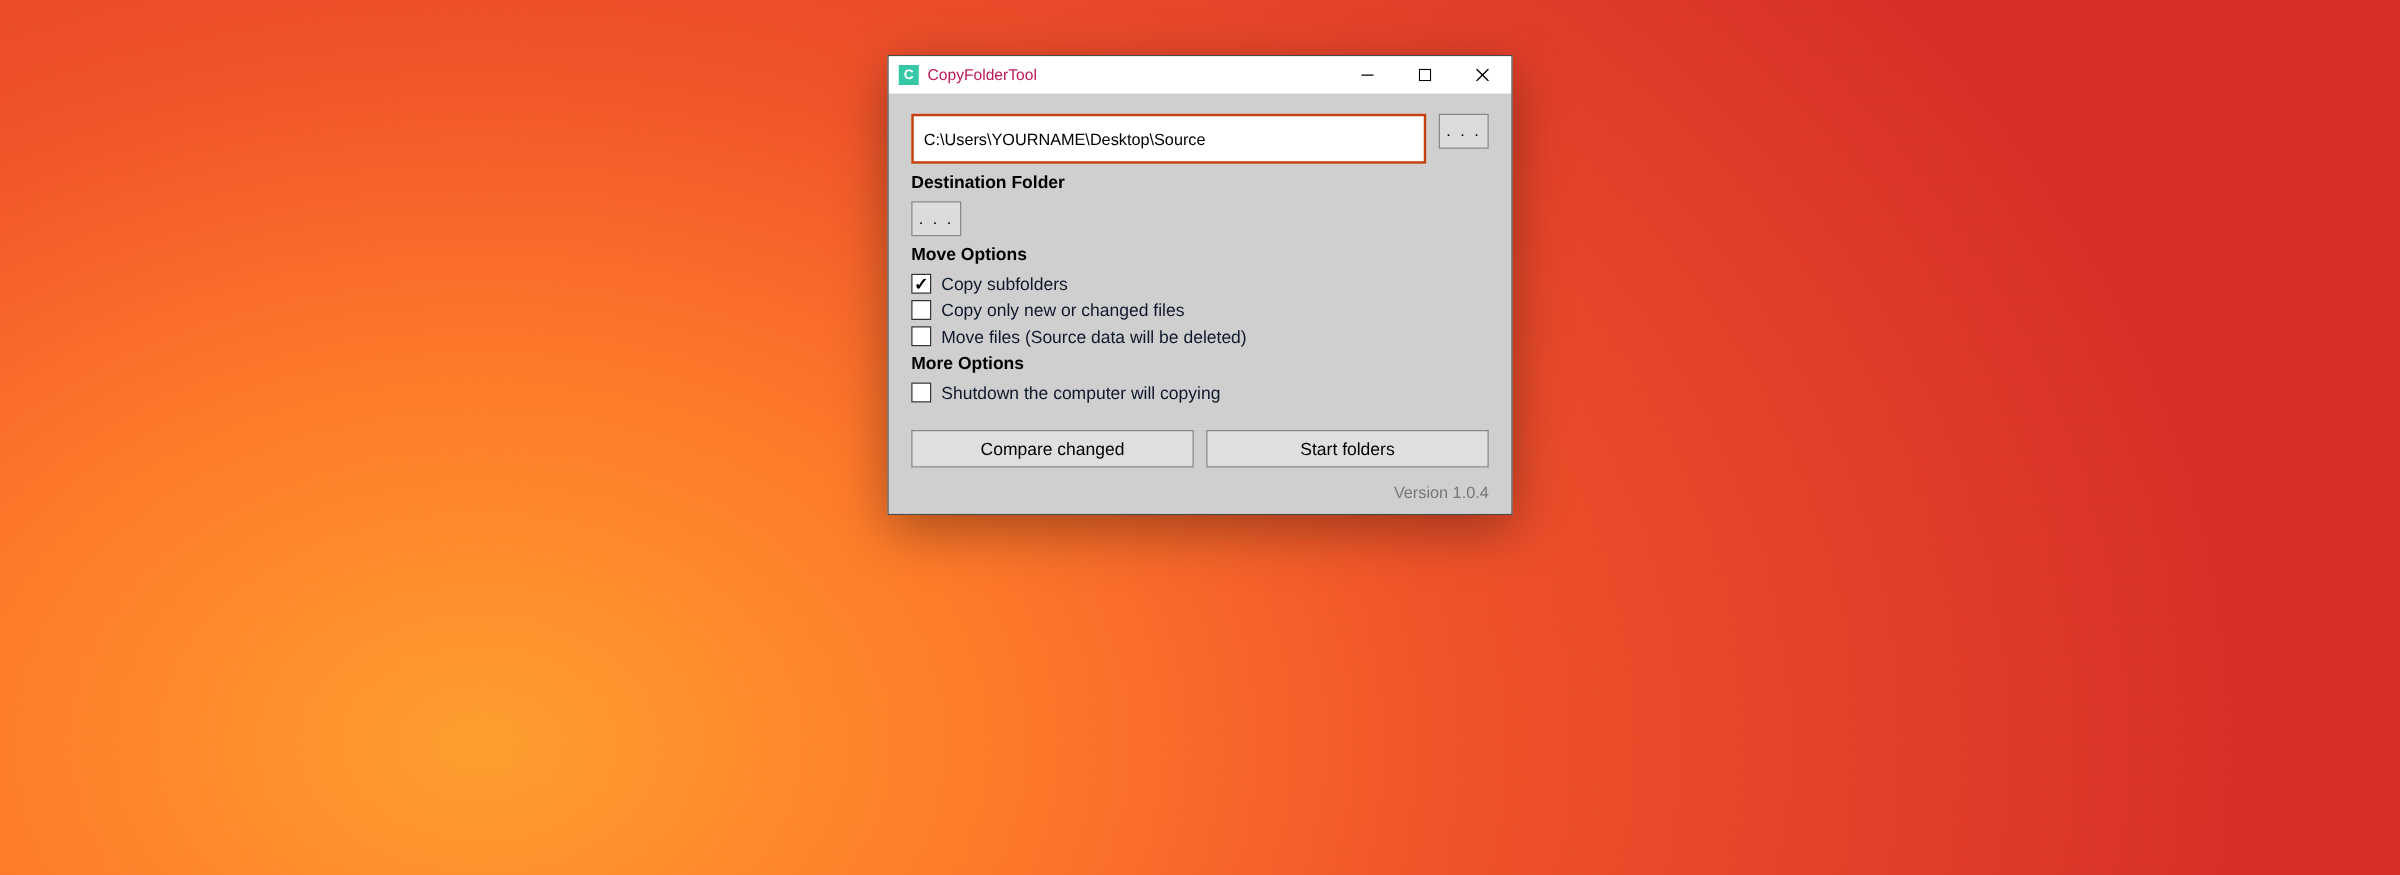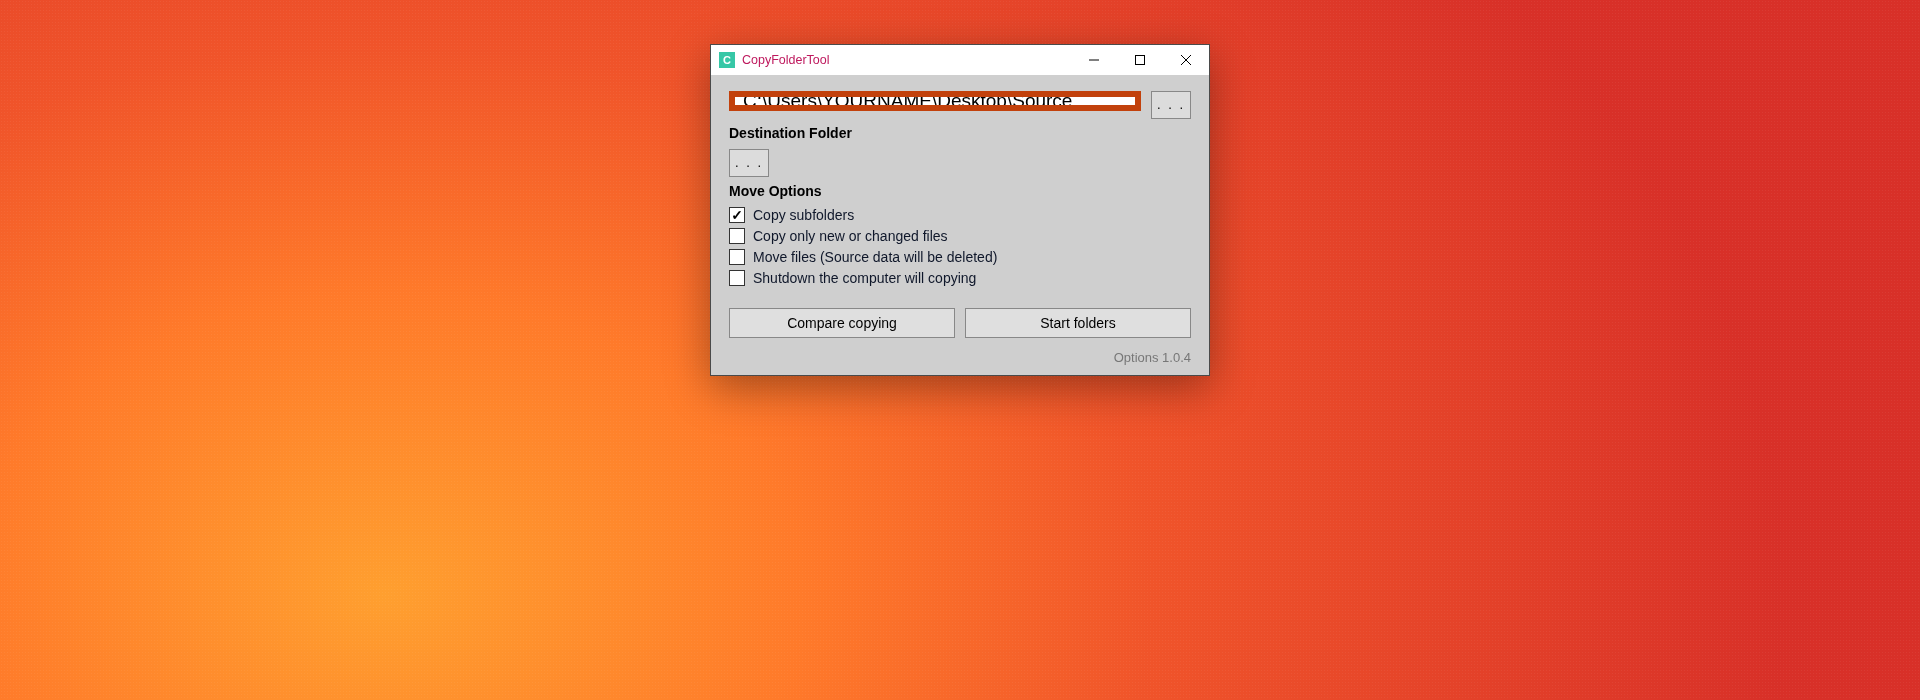--- a/index.html
+++ b/index.html
@@ -66,24 +66,24 @@
     margin-bottom: 8px;
     margin-top: 4px;
   }
   .section-label.tight-top { margin-top: 0; }
   .field-row {
     display: flex; gap: 10px; align-items: stretch;
     margin-bottom: 6px;
   }
   .text-input {
     flex: 1;
-    height: 20px;
-    border: 6px solid #c2410c;
+    height: 40px;
+    border: 2px solid #c2410c;
     background: #fff;
-    font-size: 19px;
+    font-size: 13px;
     padding: 0 8px;
     color: #000;
     outline: none;
   }
   .browse-btn {
     width: 40px; height: 28px;
     border: 1px solid #888;
     background: #dcdcdc;
     font-size: 13px; letter-spacing: 2px;
     text-align: center;
@@ -173,25 +173,26 @@
     </div>
     <div class="check-row">
       <span class="checkbox"></span>
       <span>Copy only new or changed files</span>
     </div>
     <div class="check-row">
       <span class="checkbox"></span>
       <span>Move files (Source data will be deleted)</span>
     </div>
 
+    <div class="section-label tight-top">More Options</div>
     <div class="check-row">
       <span class="checkbox"></span>
       <span>Shutdown the computer will copying</span>
     </div>
 
     <div class="button-row">
-      <button class="action-btn">Compare copying</button>
+      <button class="action-btn">Compare changed</button>
       <button class="action-btn">Start folders</button>
     </div>
 
-    <div class="version">Options 1.0.4</div>
+    <div class="version">Version 1.0.4</div>
   </div>
 </div>
 
 </body></html>

